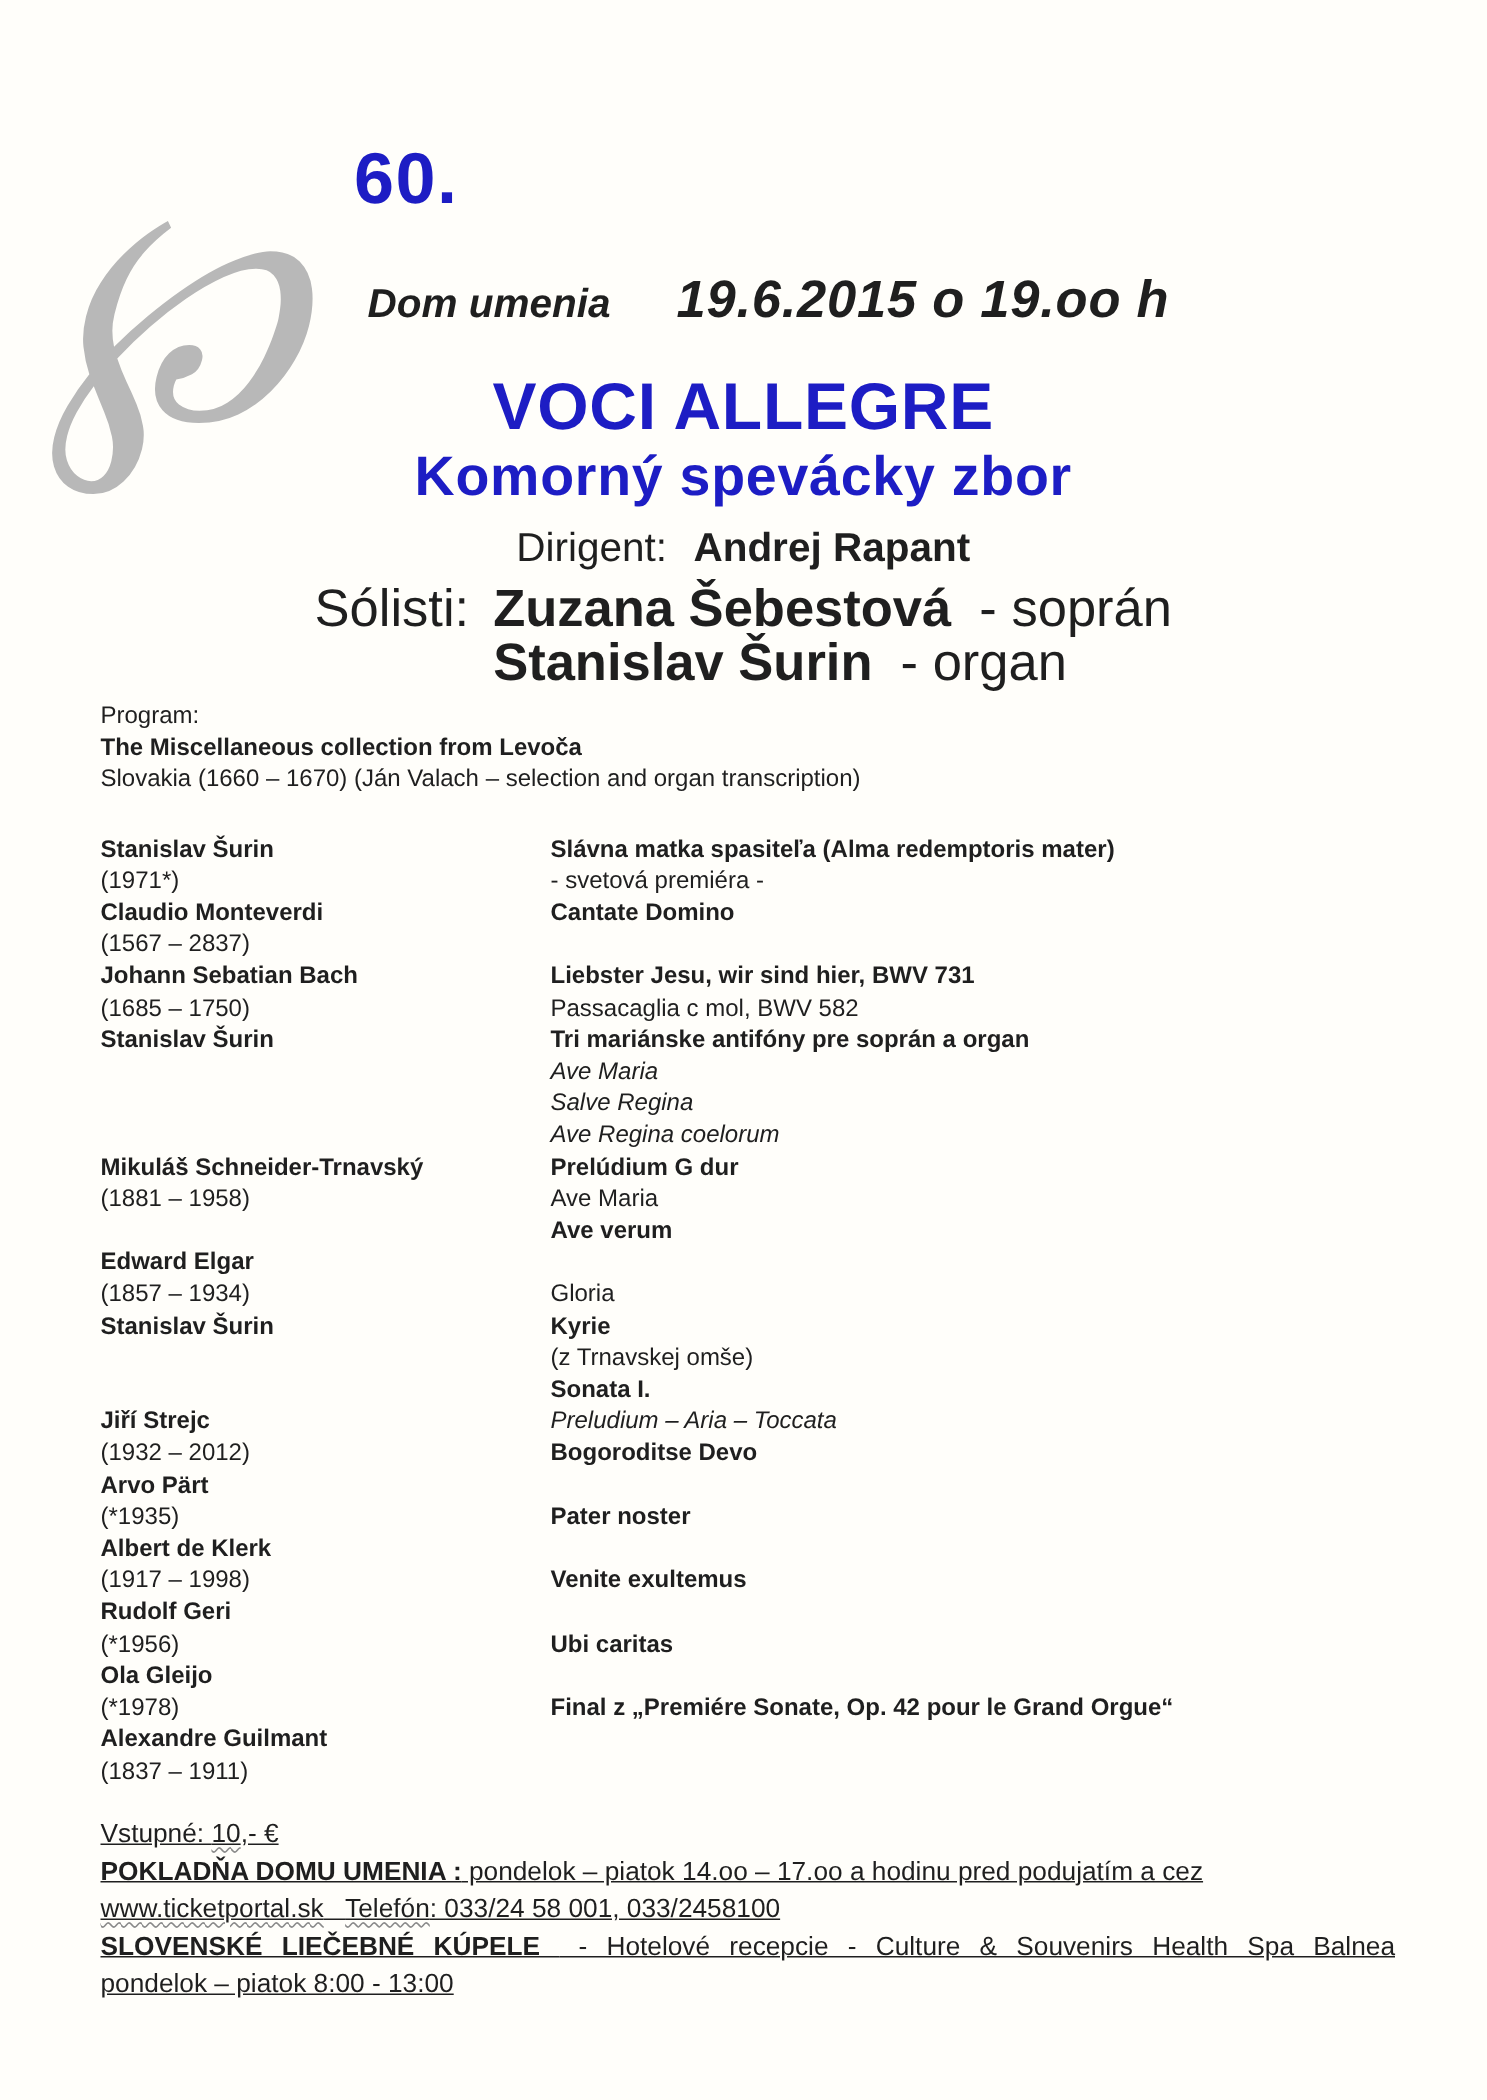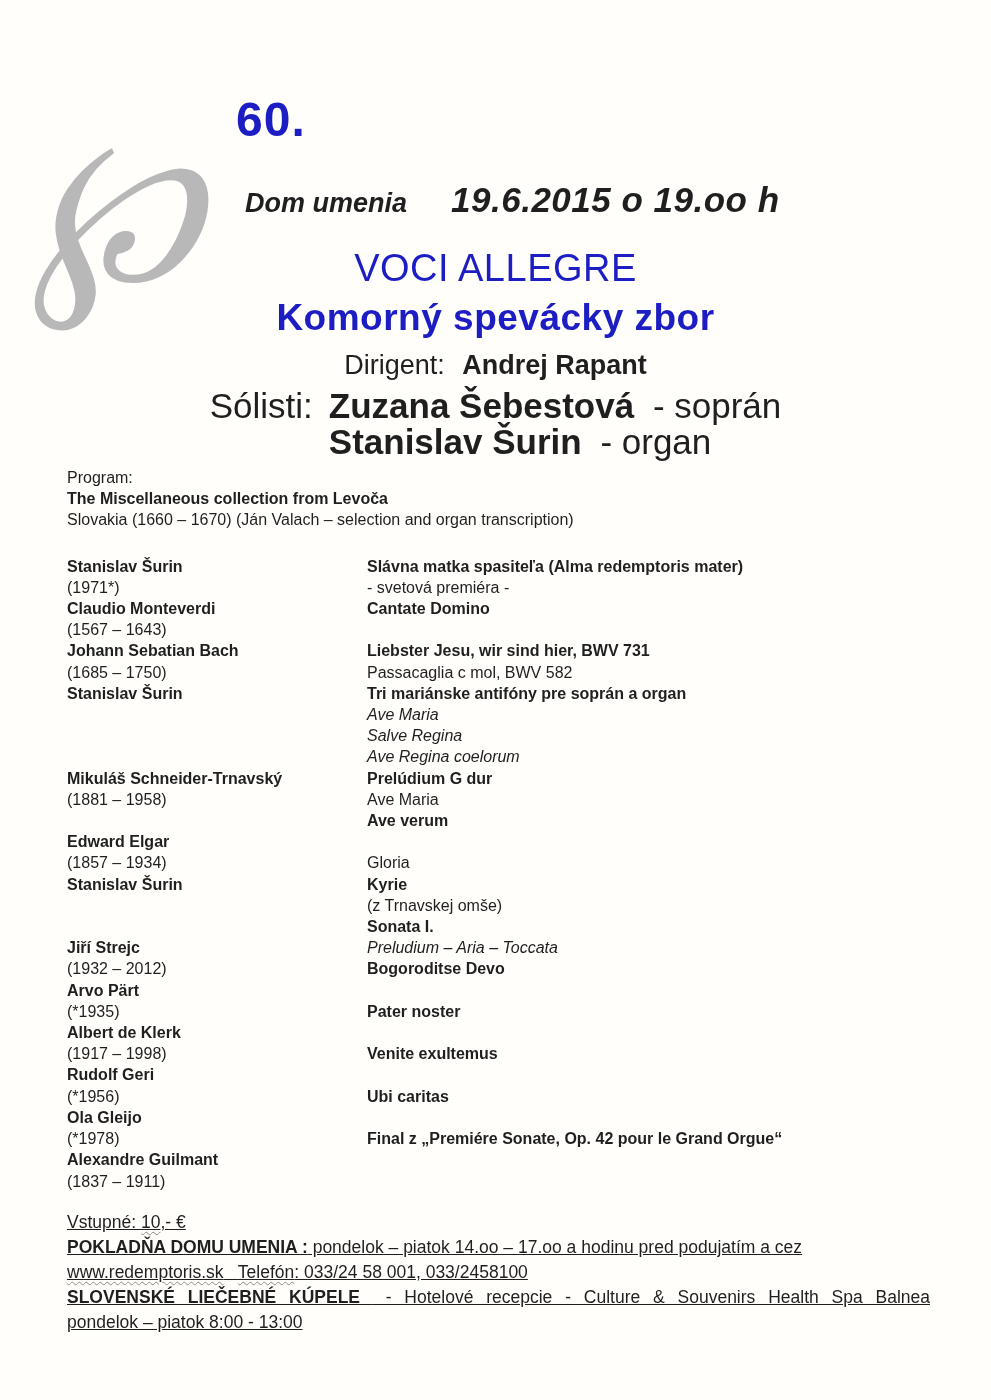--- a/index.html
+++ b/index.html
@@ -33,21 +33,21 @@
   
   .date-row{
     position:absolute;left:245px;top:180px;
     display:flex;align-items:baseline;gap:44px;
     font-style:italic;font-weight:700;white-space:nowrap;
   }
   .venue{font-size:27px;}
   .datetime{font-size:35px;letter-spacing:0.5px;}
   
   .centerband{position:absolute;left:40px;width:911px;text-align:center;}
-  .ensemble{top:247px;font-size:38px;font-weight:400;color:var(--accent);letter-spacing:0.5px;}
+  .ensemble{top:247px;font-size:44px;font-weight:700;color:var(--accent);letter-spacing:0.5px;}
   .ensemble-sub{top:297px;font-size:37px;font-weight:700;color:var(--accent);letter-spacing:0.5px;}
   .conductor{top:350px;font-size:27px;}
   .conductor .b{margin-left:10px;}
   .soloists-row{
     position:absolute;left:40px;width:911px;top:388px;
     display:flex;justify-content:center;align-items:flex-start;
     font-size:35px;
   }
   .sol-label{margin-right:16px;line-height:36px;}
   .sol-names{text-align:left;}
@@ -117,21 +117,21 @@
     <div class="prog-head">
       <div>Program:</div>
       <div class="b">The Miscellaneous collection from Levoča</div>
       <div>Slovakia (1660 – 1670) (Ján Valach – selection and organ transcription)</div>
     </div>
     <div class="prog-cols">
       <div class="pcol" id="col-left">
           <div class="pline b">Stanislav Šurin</div>
           <div class="pline">(1971*)</div>
           <div class="pline b">Claudio Monteverdi</div>
-          <div class="pline">(1567 – 1643)</div>
+          <div class="pline">(1567 – 2837)</div>
           <div class="pline b">Johann Sebatian Bach</div>
           <div class="pline">(1685 – 1750)</div>
           <div class="pline b">Stanislav Šurin</div>
           <div class="pline">&nbsp;</div>
           <div class="pline">&nbsp;</div>
           <div class="pline">&nbsp;</div>
           <div class="pline b">Mikuláš Schneider-Trnavský</div>
           <div class="pline">(1881 – 1958)</div>
           <div class="pline">&nbsp;</div>
           <div class="pline b">Edward Elgar</div>
@@ -182,18 +182,18 @@
           <div class="pline">&nbsp;</div>
           <div class="pline b">Final z „Premiére Sonate, Op. 42 pour le Grand Orgue“</div>
           <div class="pline">&nbsp;</div>
         </div>
     </div>
   </div>
 
   <div class="footer" id="footer-lines">
       <div class="fline"><span>Vstupné: </span><span class="squiggle">10</span><span>,- €</span></div>
       <div class="fline"><span class="b">POKLADŇA DOMU UMENIA :</span><span> pondelok – piatok 14.oo – 17.oo a hodinu pred podujatím a cez</span></div>
-      <div class="fline"><span class="squiggle">www.redemptoris.sk</span><span>   </span><span class="squiggle">Telefón</span><span>: 033/24 58 001, 033/2458100</span></div>
+      <div class="fline"><span class="squiggle">www.ticketportal.sk</span><span>   </span><span class="squiggle">Telefón</span><span>: 033/24 58 001, 033/2458100</span></div>
       <div class="fline justify"><span class="b">SLOVENSKÉ LIEČEBNÉ KÚPELE </span><span> - Hotelové recepcie - Culture &amp; Souvenirs Health Spa Balnea</span></div>
       <div class="fline"><span>pondelok – piatok 8:00 - 13:00</span></div>
     </div>
 
 </div>
 
 </body></html>

